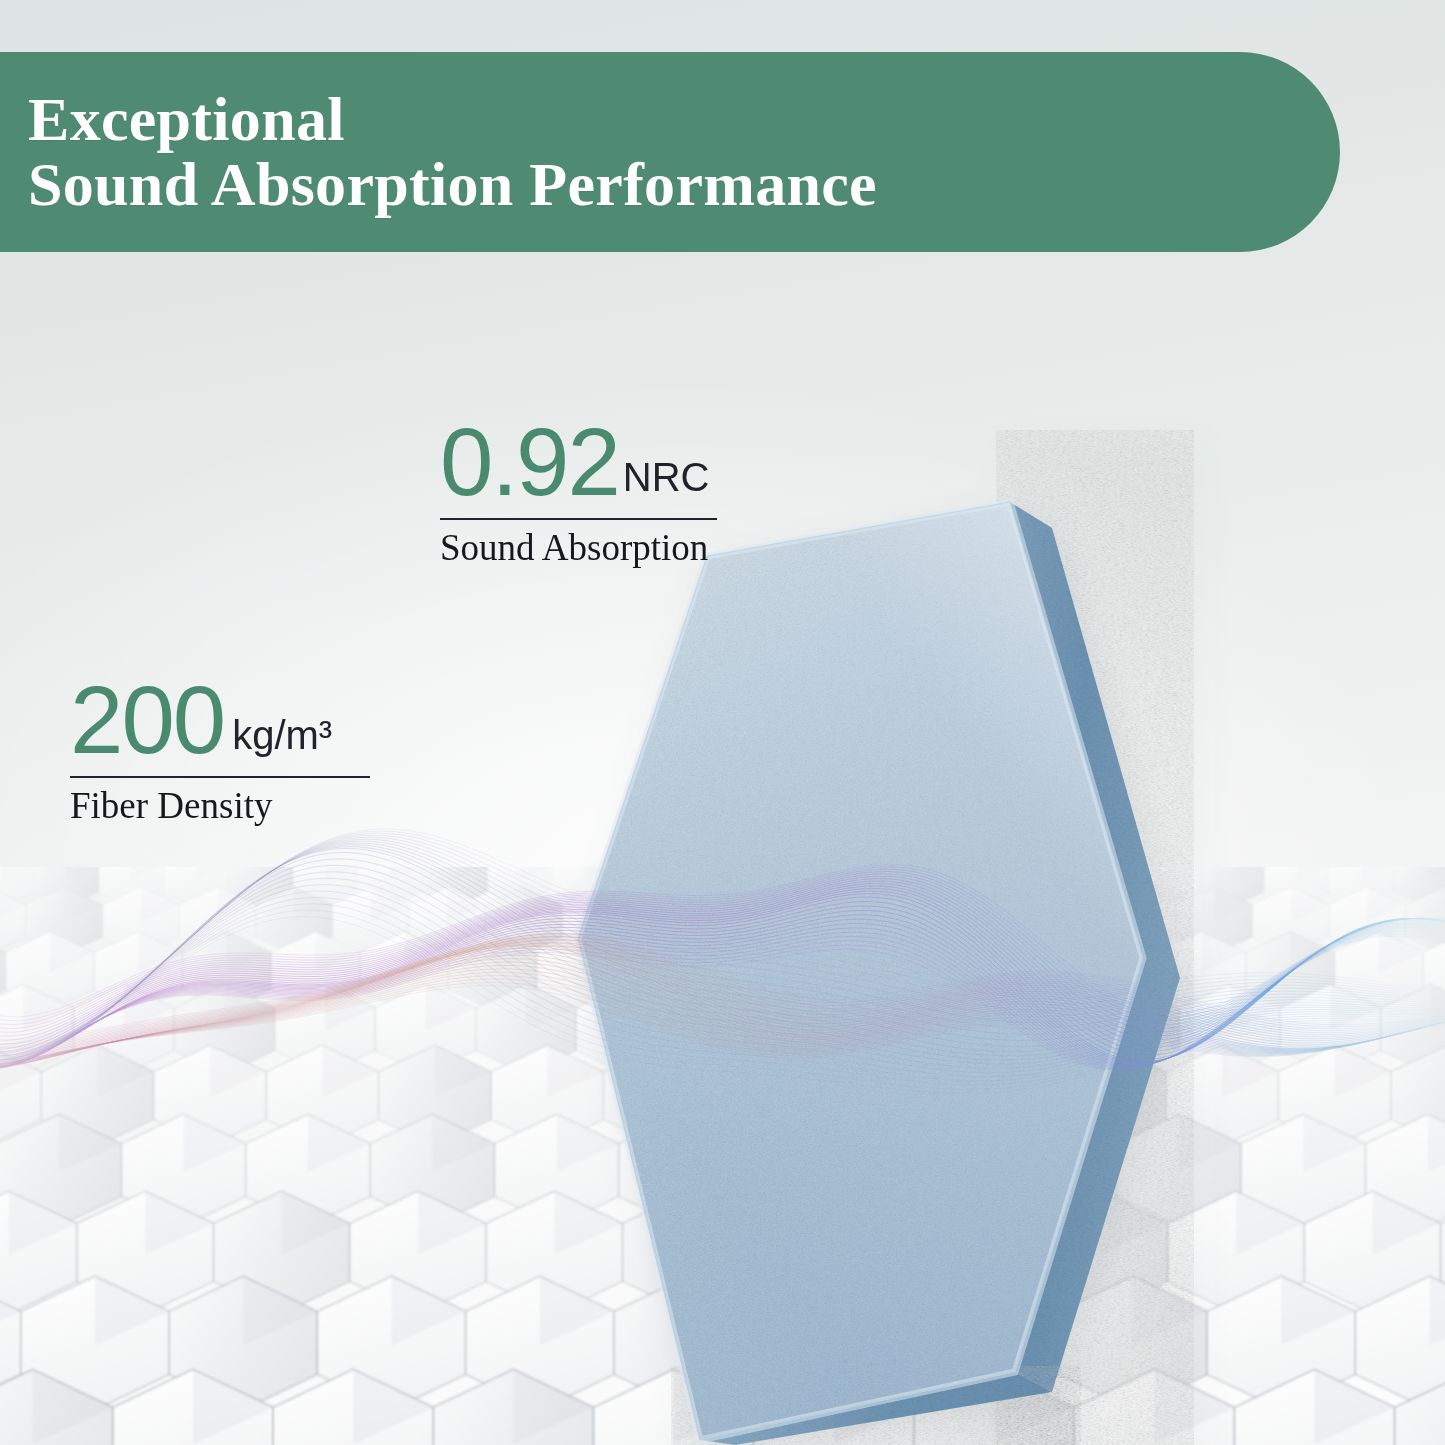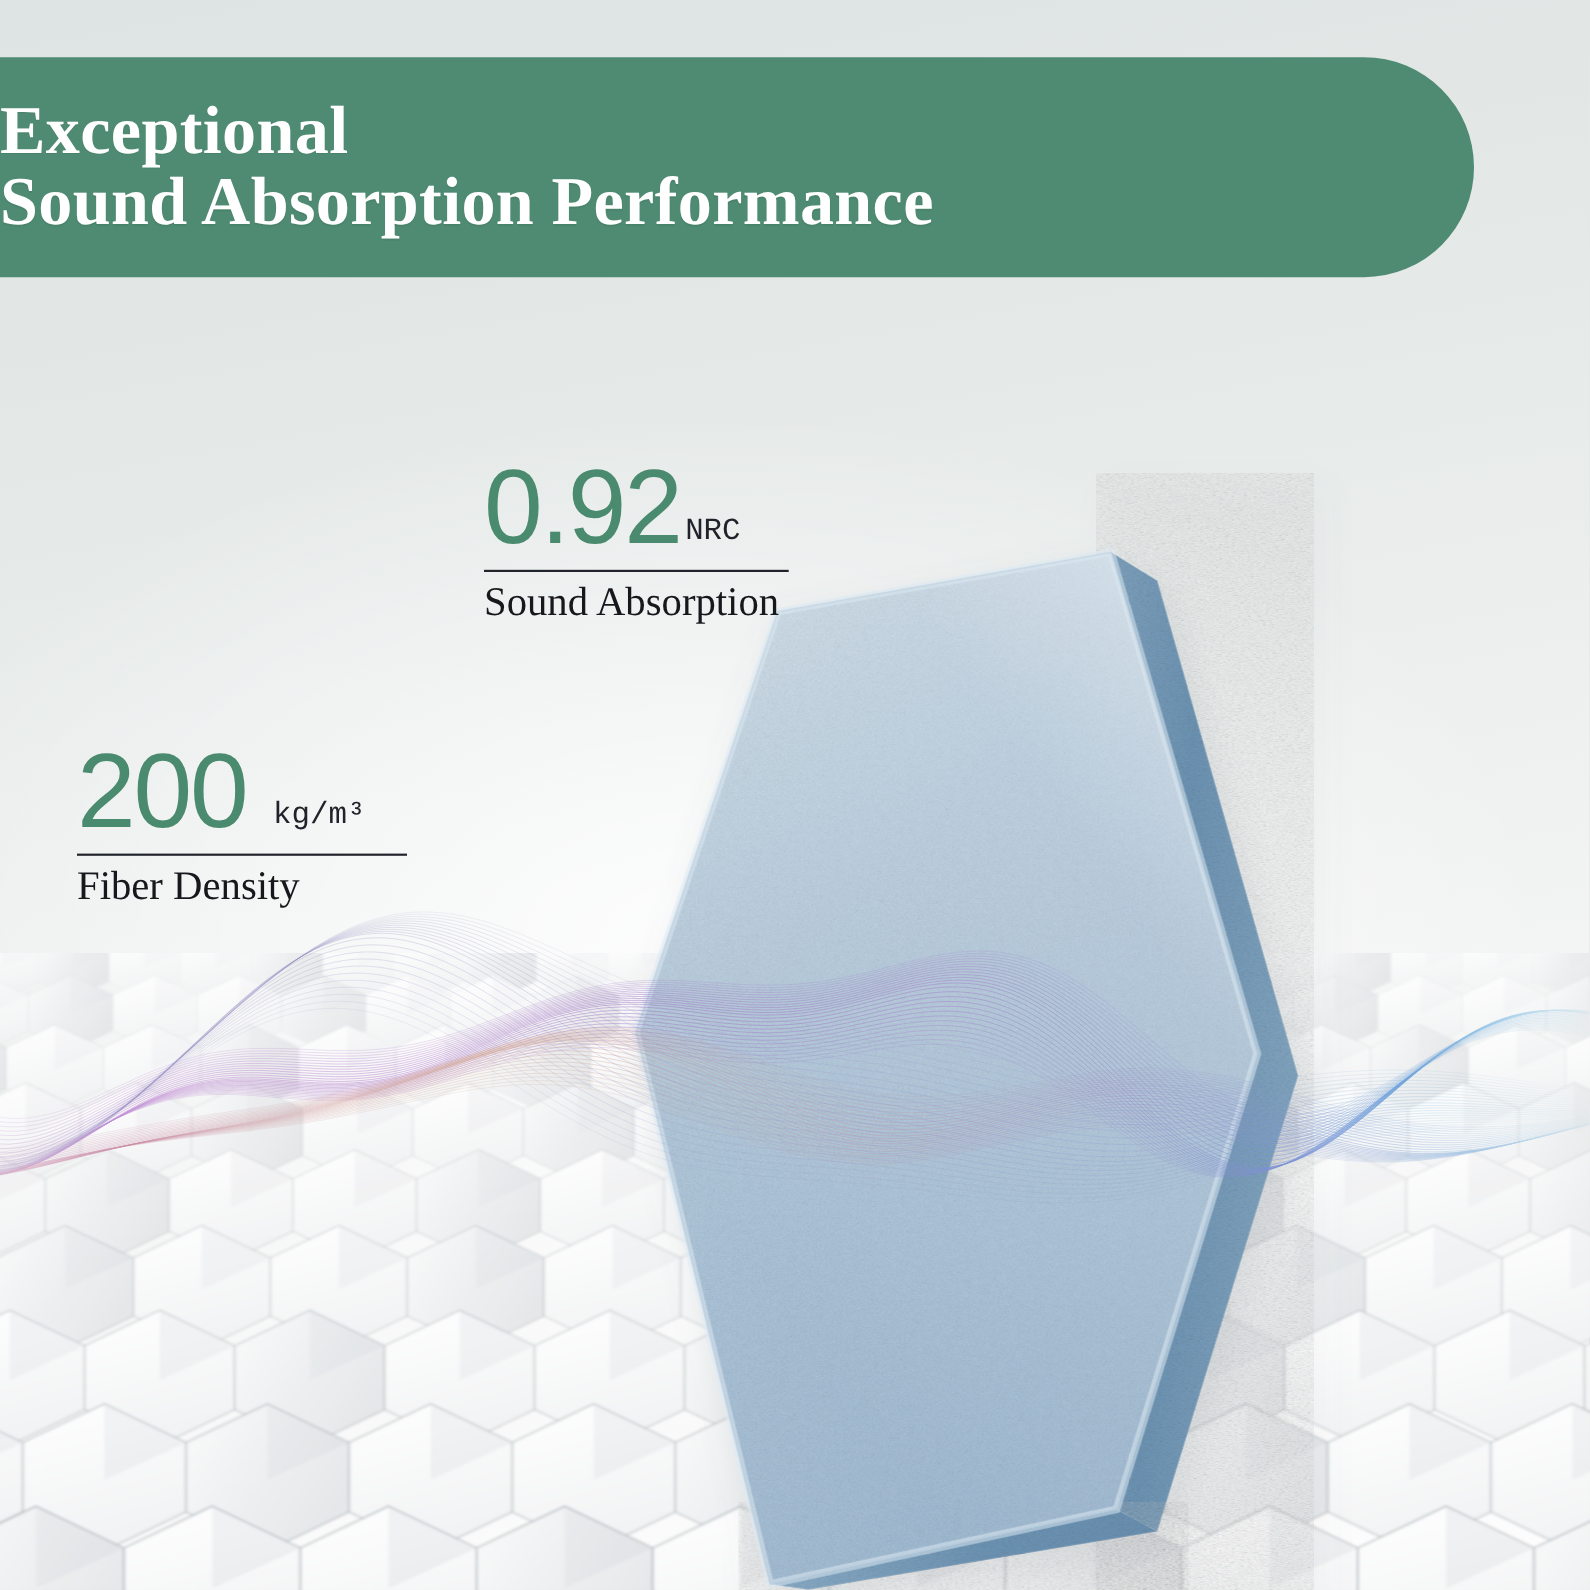--- a/index.html
+++ b/index.html
@@ -57,20 +57,21 @@
     z-index: 12;
   }
 
   #banner-title {
     color: #FFFFFF;
     font-family: "Liberation Serif", serif;
     font-weight: bold;
     font-size: 62px;
     line-height: 1.05;
     letter-spacing: 0.3px;
+    padding-left: 28px;
     white-space: pre-line;
     text-shadow: 0 1px 1px rgba(0,0,0,0.06);
   }
 
   
   .stat-block {
     position: absolute;
     z-index: 14;
   }
   #stat-0 { left: 70px;  top: 378px; width: 290px; }
@@ -87,29 +88,29 @@
     color: #4A8A6E;
     font-family: "Liberation Sans", sans-serif;
     font-weight: normal;
     font-size: 96px;
     line-height: 96px;
     letter-spacing: -2px;
   }
 
   .stat-unit {
     color: #20242A;
-    font-family: Liberation Mono, monospace;
-    font-size: 28px;
+    font-family: Liberation Sans, sans-serif;
+    font-size: 40px;
     line-height: 32px;
     margin-left: 4px;
     position: relative;
     top: -4px;
     white-space: nowrap;
   }
-  .stat-unit.spaced { margin-left: 24px; }
+  .stat-unit.spaced { margin-left: 8px; }
 
   .stat-rule {
     height: 2px;
     background: #21252B;
     margin-top: 4px;
     width: 100%;
   }
   #stat-0 .stat-rule { width: 268px; }
   #stat-1 .stat-rule { width: 277px; }
   #stat-2 .stat-rule { width: 300px; }

